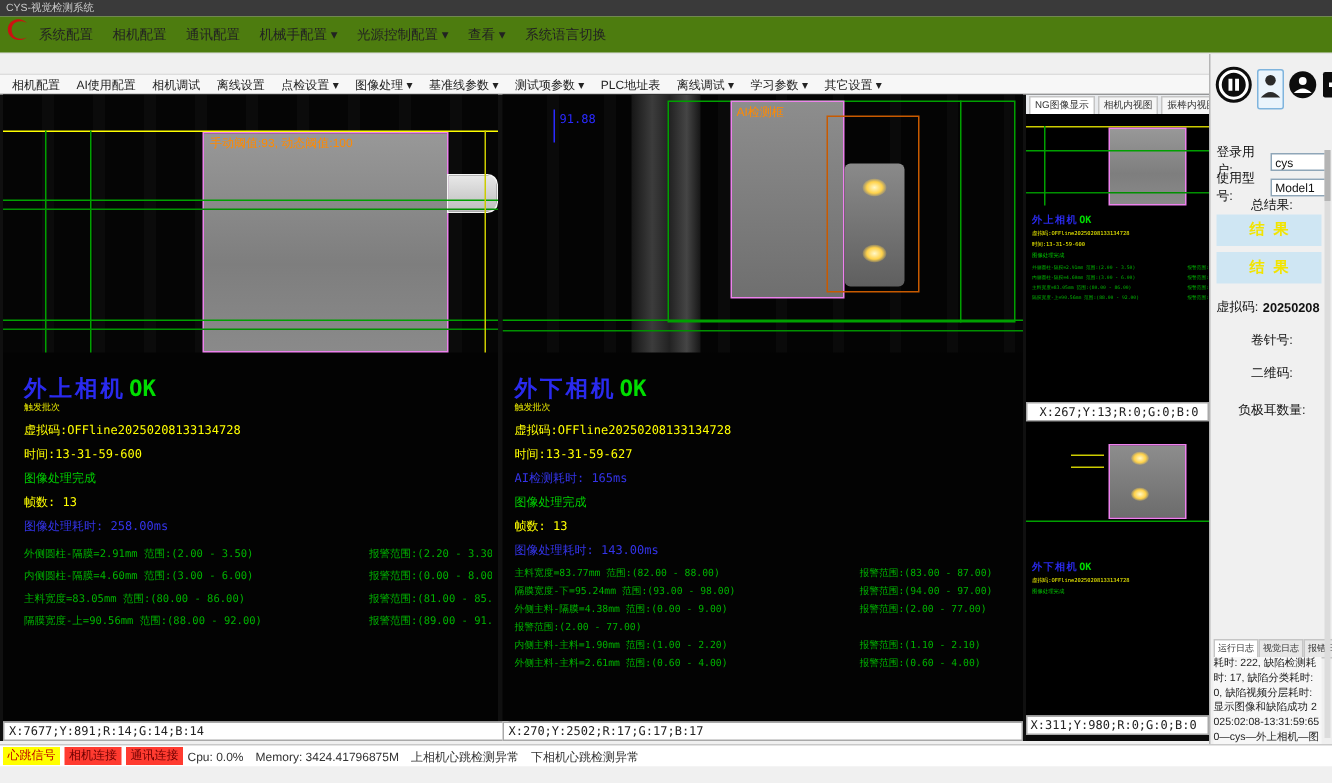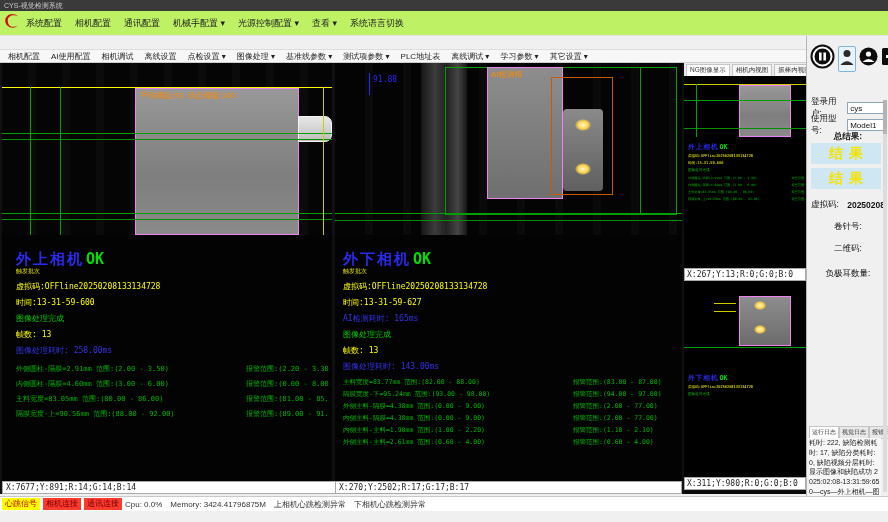--- a/index.html
+++ b/index.html
@@ -3,21 +3,21 @@
 <meta charset="utf-8">
 <style>
   * { margin:0; padding:0; box-sizing:border-box; }
   body { font-family:"Liberation Sans", sans-serif; background:#d8d8d8; }
   .screen { position:relative; width:888px; height:522px; background:#f0f0f0; overflow:hidden; }
   .abs { position:absolute; }
   .mono { font-family:"DejaVu Sans Mono", monospace; }
 
   
   .titlebar { left:0; top:0; width:888px; height:11px; background:#3a3a3a; color:#c9c9c9; font-size:7px; line-height:11px; padding-left:4px; }
-  .menubar { left:0; top:11px; width:888px; height:25px; background:#bef264; border-bottom:1px solid #e3e3e3; display:flex; align-items:center; }
+  .menubar { left:0; top:11px; width:888px; height:25px; background:#4d7c0f; border-bottom:1px solid #e3e3e3; display:flex; align-items:center; }
   .menu-item { font-size:9px; color:#222; margin-right:13px; white-space:nowrap; cursor:default; }
   .tabrow { left:0; top:36px; width:888px; height:13px; background:#eef0f2; }
   .page-tab { display:inline-block; margin-left:6px; height:13px; background:#ffffff; border:1px solid #c2c6ca; border-bottom:none; font-size:8px; line-height:12px; padding:0 8px; color:#333; }
   .toolbar { left:0; top:49px; width:888px; height:14px; background:#f7f7f7; border-top:1px solid #ddd; border-bottom:1px solid #cfcfcf; display:flex; align-items:center; padding-left:8px; }
   .tool-item { font-size:8px; color:#222; margin-right:11px; white-space:nowrap; }
 
   
   .main { left:0; top:63px; width:806px; height:431px; background:#101010; }
   .view { position:absolute; top:0; height:418px; background:#030303; overflow:hidden; }
   .imgarea { position:absolute; left:0; top:0; width:100%; height:172px; background:
@@ -54,21 +54,21 @@
   .tbar { position:absolute; left:0; width:122px; height:13px; background:#fff; border:1px solid #a9a9a9; font-size:8px; line-height:11px; color:#222; padding-left:2px; }
 
   
   .sidebar { left:806px; top:36px; width:82px; height:460px; background:#f0f0f0; border-left:1px solid #b5b5b5; }
   .btnrow { position:absolute; left:3px; top:8px; display:flex; gap:3px; align-items:center; }
   .sbtn { cursor:pointer; }
   .sel-btn { background:#eaf4fc; border:1px solid #7fb4dd; border-radius:2px; padding:1px; }
   .srow { position:absolute; left:4px; width:74px; display:flex; justify-content:center; align-items:center; font-size:8.5px; color:#111; }
   .sinput { background:#fff; border:1px solid #8fa6b8; font-size:8px; padding:0 2px; width:38px; height:12px; line-height:11px; color:#111; }
   .slabel { font-size:8.5px; color:#111; }
-  .resultbox { position:absolute; left:4px; width:70px; height:21px; background:#cfe6f3; color:#f2e400; font-size:14px; font-weight:bold; text-align:center; line-height:21px; letter-spacing:6px; padding-left:6px; }
+  .resultbox { position:absolute; left:4px; width:70px; height:21px; background:#cfe6f3; color:#f2e400; font-size:10px; font-weight:bold; text-align:center; line-height:21px; letter-spacing:6px; padding-left:6px; }
   .logtabs { position:absolute; left:2px; display:flex; }
   .logtab { font-size:6px; color:#333; padding:1px 2px; border:1px solid #c5c5c5; background:#e8e8e8; white-space:nowrap; }
   .logtab.sel { background:#ffffff; }
   .logtext { position:absolute; left:2px; width:72px; font-size:7px; line-height:1.4; color:#222; word-break:break-all; background:#f7f7f7; }
   .sscroll { position:absolute; right:1px; top:64px; width:4px; height:392px; background:#dcdcdc; }
   .sscroll .th { position:absolute; top:0; left:0; width:4px; height:34px; background:#b4b4b4; }
 
   
   .statusbar { left:0; top:496px; width:888px; height:15px; background:#ffffff; border-top:1px solid #c9c9c9; display:flex; align-items:center; padding-left:2px; }
   .badge { font-size:8px; padding:0 3px; margin-right:3px; line-height:12px; }
@@ -197,21 +197,20 @@
             </div>
           <div class="mrow l6">
               <span class="mcell">隔膜宽度-下=95.24mm 范围:(93.00 - 98.00)</span>
               <span class="acell">报警范围:(94.00 - 97.00)</span>
             </div>
           <div class="mrow l6">
               <span class="mcell">外侧主料-隔膜=4.38mm 范围:(0.00 - 9.00)</span>
               <span class="acell">报警范围:(2.00 - 77.00)</span>
             </div>
           <div class="mrow l6">
-              <span class="mcell">内侧主料-隔膜=4.38mm 范围:(0.00 - 9.00)</span>
               <span class="acell">报警范围:(2.00 - 77.00)</span>
             </div>
           <div class="mrow l6">
               <span class="mcell">内侧主料-主料=1.90mm 范围:(1.00 - 2.20)</span>
               <span class="acell">报警范围:(1.10 - 2.10)</span>
             </div>
           <div class="mrow l6">
               <span class="mcell">外侧主料-主料=2.61mm 范围:(0.60 - 4.00)</span>
               <span class="acell">报警范围:(0.60 - 4.00)</span>
             </div>
@@ -250,21 +249,21 @@
                 <span class="mcell">主料宽度=83.05mm 范围:(80.00 - 86.00)</span>
                 <span class="acell">报警范围:(81.00 - 85.00)</span>
               </div>
             <div class="mrow l4">
                 <span class="mcell">隔膜宽度-上=90.56mm 范围:(88.00 - 92.00)</span>
                 <span class="acell">报警范围:(89.00 - 91.00)</span>
               </div>
           </div>
         </div>
       </div>
-      <div class="tbar mono" style="top:205px;">X:267;Y:13;R:0;G:0;B:0</div>
+      <div class="tbar mono" style="top:205px;text-align:center;">X:267;Y:13;R:0;G:0;B:0</div>
 
       <div class="thumb" style="top:218px; height:196px;">
         <div class="part" style="left:55px; top:15px; width:52px; height:50px; background:linear-gradient(180deg,#8d8d8d,#6c6c6c);"></div>
         <div class="glow" style="left:70px; top:20px; width:12px; height:9px;"></div>
         <div class="glow" style="left:70px; top:44px; width:12px; height:9px;"></div>
         <div class="abs" style="left:30px; top:22px; width:22px; height:1px; background:#cccc00;"></div>
         <div class="abs" style="left:30px; top:30px; width:22px; height:1px; background:#cccc00;"></div>
         <div class="hline" style="top:66px; background:#00a000;"></div>
         <div class="mini mono" style="left:4px; top:92px;">
           <div><span class="vtitle">外下相机</span><span class="vok">OK</span></div>
@@ -314,26 +313,26 @@
     <div class="srow" style="top:60px;">
       <span class="slabel">登录用户:</span>
       <span class="sinput">cys</span>
     </div>
     <div class="srow" style="top:77px;">
       <span class="slabel">使用型号:</span>
       <span class="sinput">Model1</span>
     </div>
 
     <div class="srow" style="top:95px;">
-      <span class="slabel" style="font-weight:bold;">总结果:</span>
+      <span class="slabel" style="font-weight:normal;">总结果:</span>
     </div>
     <div class="resultbox" style="top:107px;">结果</div>
     <div class="resultbox" style="top:132px;">结果</div>
 
-    <div class="srow" style="top:163px; justify-content:space-between;">
+    <div class="srow" style="top:163px; justify-content:flex-start;">
       <span class="slabel">虚拟码:</span>
       <span class="slabel" style="font-weight:bold; margin-left:3px;">20250208</span>
     </div>
     <div class="srow" style="top:185px;">
       <span class="slabel">卷针号:</span>
     </div>
     <div class="srow" style="top:207px;">
       <span class="slabel">二维码:</span>
     </div>
     <div class="srow" style="top:232px;">

